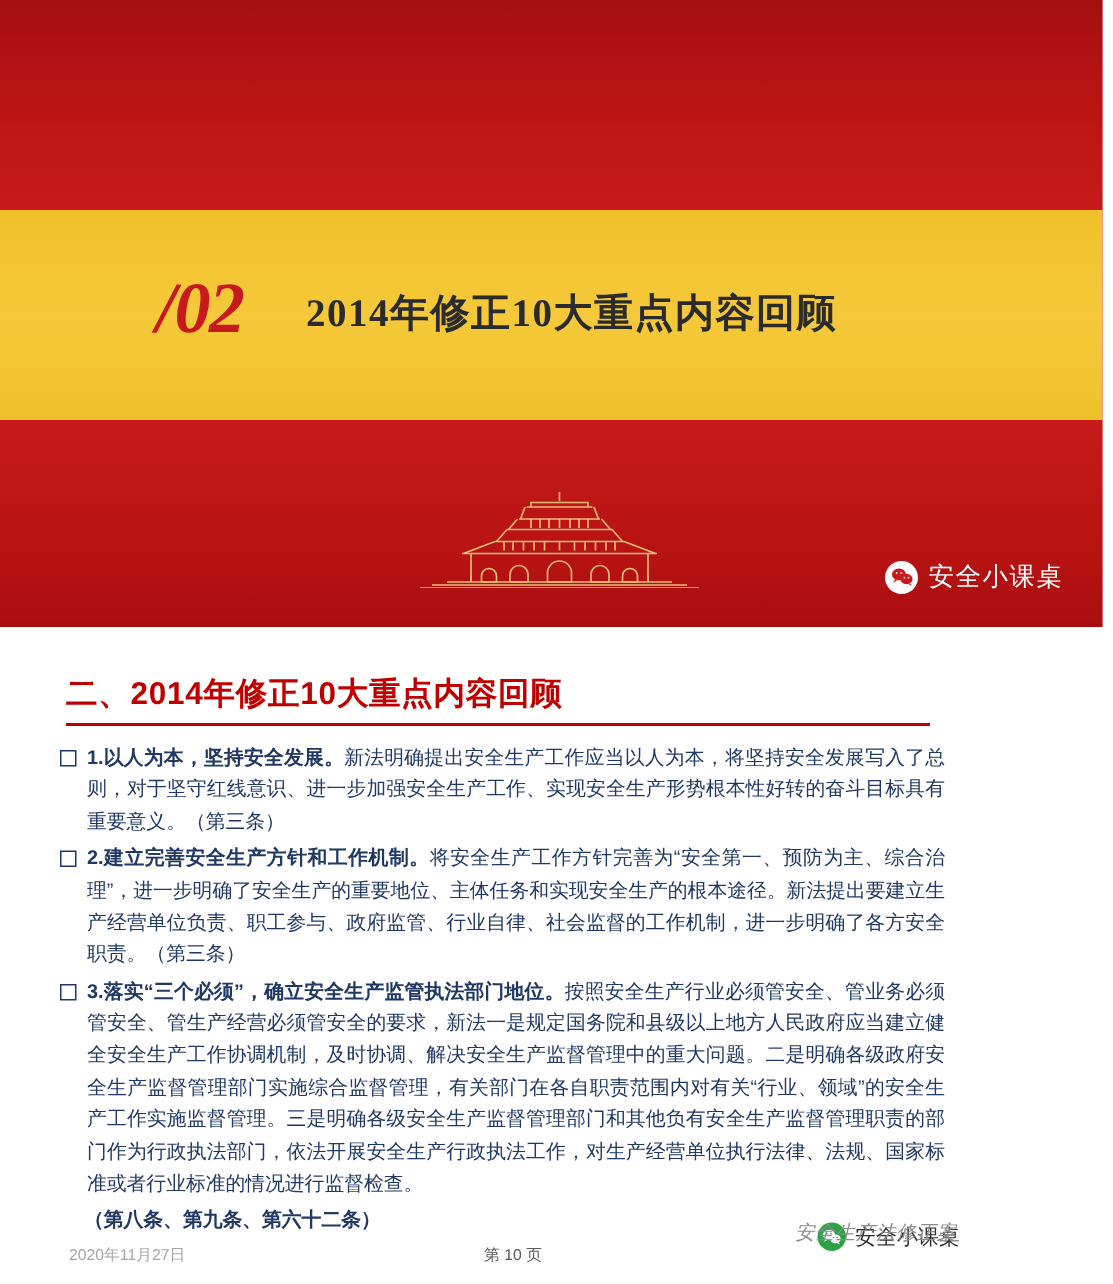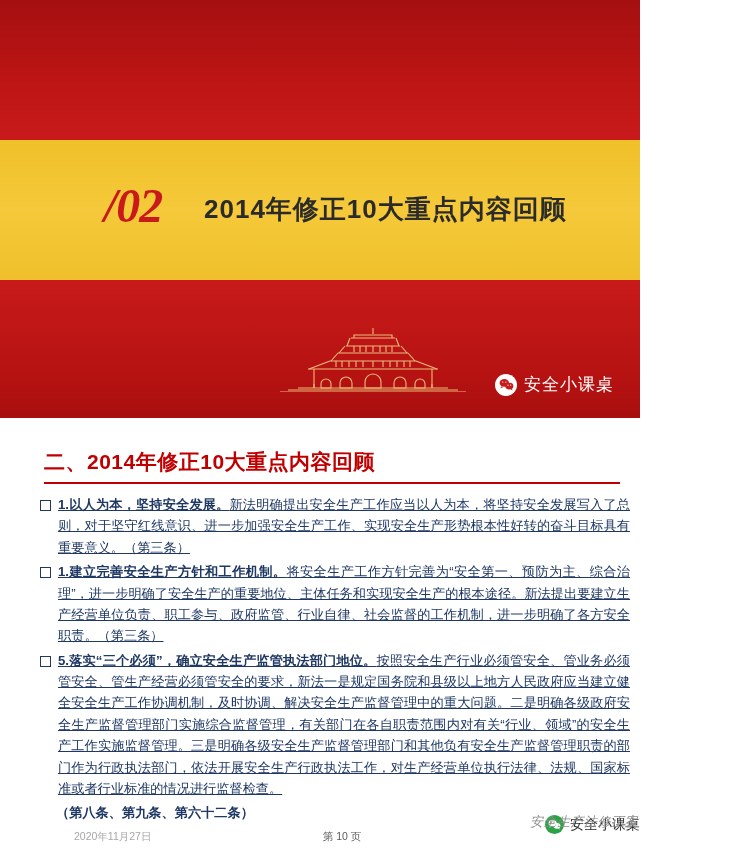--- a/index.html
+++ b/index.html
@@ -10,21 +10,21 @@
   body {
     width: 742px;
     height: 856px;
     font-family: "Liberation Sans", sans-serif;
     overflow: hidden;
   }
 
   
   .slide-top {
     position: relative;
-    width: 640px;
+    width: 735px;
     height: 418px;
     background: #C81A1A;
     overflow: hidden;
     text-align: center;
   }
   .slide-top .band-dark-top {
     position: absolute;
     top: 0; left: 0; right: 0;
     height: 140px;
     background: linear-gradient(180deg, #A50F10 0%, #BE1515 60%, #C81A1A 100%);
@@ -55,20 +55,21 @@
   }
   .slide-top .top-title {
     position: absolute;
     left: 204px;
     top: 196px;
     font-size: 26px;
     font-weight: bold;
     color: #2B2B2B;
     letter-spacing: 1px;
     line-height: 1;
+    font-family: Liberation Serif, serif;
   }
 
   
   .gate-art {
     position: absolute;
     left: 268px;
     top: 326px;
     width: 210px;
     height: 66px;
     opacity: 0.85;
@@ -140,21 +141,20 @@
     border: 1.4px solid #1F3864;
     margin: 6px 7px 0 0;
     background: #ffffff;
   }
   .bullet-text {
     flex: 1 1 auto;
     font-size: 13.2px;
     line-height: 1.62;
     color: #1F3864;
     text-align: justify;
-    text-decoration: underline;
   }
   .bullet-text b { font-weight: bold; }
   .tail-line {
     margin: 2px 30px 16px 56px;
     font-size: 13.2px;
     line-height: 1.62;
     color: #1F3864;
     font-weight: bold;
   }
 
@@ -164,21 +164,20 @@
     left: 0; right: 0;
     bottom: 8px;
     height: 26px;
   }
   .footer-date {
     position: absolute;
     left: 46px;
     bottom: 4px;
     font-size: 10.5px;
     color: #A6A6A6;
-    margin-left: 28px;
   }
   .footer-page {
     position: absolute;
     left: 50%;
     transform: translateX(-50%);
     bottom: 4px;
     font-size: 10.5px;
     color: #595959;
     margin-left: 12px;
   }
@@ -274,25 +273,25 @@
   <div class="doc-heading">二、2014年修正10大重点内容回顾</div>
   <div class="doc-heading-rule"></div>
 
   <div class="bullets">
     <div class="bullet-row">
       <span class="bullet-mark"></span>
       <span class="bullet-text"><b>1.以人为本，坚持安全发展。</b><span>新法明确提出安全生产工作应当以人为本，将坚持安全发展写入了总则，对于坚守红线意识、进一步加强安全生产工作、实现安全生产形势根本性好转的奋斗目标具有重要意义。（第三条）</span></span>
     </div>
     <div class="bullet-row">
       <span class="bullet-mark"></span>
-      <span class="bullet-text"><b>1.建立完善安全生产方针和工作机制。</b><span>将安全生产工作方针完善为“安全第一、预防为主、综合治理”，进一步明确了安全生产的重要地位、主体任务和实现安全生产的根本途径。新法提出要建立生产经营单位负责、职工参与、政府监管、行业自律、社会监督的工作机制，进一步明确了各方安全职责。（第三条）</span></span>
+      <span class="bullet-text"><b>2.建立完善安全生产方针和工作机制。</b><span>将安全生产工作方针完善为“安全第一、预防为主、综合治理”，进一步明确了安全生产的重要地位、主体任务和实现安全生产的根本途径。新法提出要建立生产经营单位负责、职工参与、政府监管、行业自律、社会监督的工作机制，进一步明确了各方安全职责。（第三条）</span></span>
     </div>
     <div class="bullet-row">
       <span class="bullet-mark"></span>
-      <span class="bullet-text"><b>5.落实“三个必须”，确立安全生产监管执法部门地位。</b><span>按照安全生产行业必须管安全、管业务必须管安全、管生产经营必须管安全的要求，新法一是规定国务院和县级以上地方人民政府应当建立健全安全生产工作协调机制，及时协调、解决安全生产监督管理中的重大问题。二是明确各级政府安全生产监督管理部门实施综合监督管理，有关部门在各自职责范围内对有关“行业、领域”的安全生产工作实施监督管理。三是明确各级安全生产监督管理部门和其他负有安全生产监督管理职责的部门作为行政执法部门，依法开展安全生产行政执法工作，对生产经营单位执行法律、法规、国家标准或者行业标准的情况进行监督检查。</span></span>
+      <span class="bullet-text"><b>3.落实“三个必须”，确立安全生产监管执法部门地位。</b><span>按照安全生产行业必须管安全、管业务必须管安全、管生产经营必须管安全的要求，新法一是规定国务院和县级以上地方人民政府应当建立健全安全生产工作协调机制，及时协调、解决安全生产监督管理中的重大问题。二是明确各级政府安全生产监督管理部门实施综合监督管理，有关部门在各自职责范围内对有关“行业、领域”的安全生产工作实施监督管理。三是明确各级安全生产监督管理部门和其他负有安全生产监督管理职责的部门作为行政执法部门，依法开展安全生产行政执法工作，对生产经营单位执行法律、法规、国家标准或者行业标准的情况进行监督检查。</span></span>
     </div>
   </div>
 
   <div class="tail-line">（第八条、第九条、第六十二条）</div>
 
   <div class="doc-footer">
     <div class="footer-date">2020年11月27日</div>
     <div class="footer-page">第 10 页</div>
     <div class="footer-wechat">
       <span class="footer-wechat-circle">

